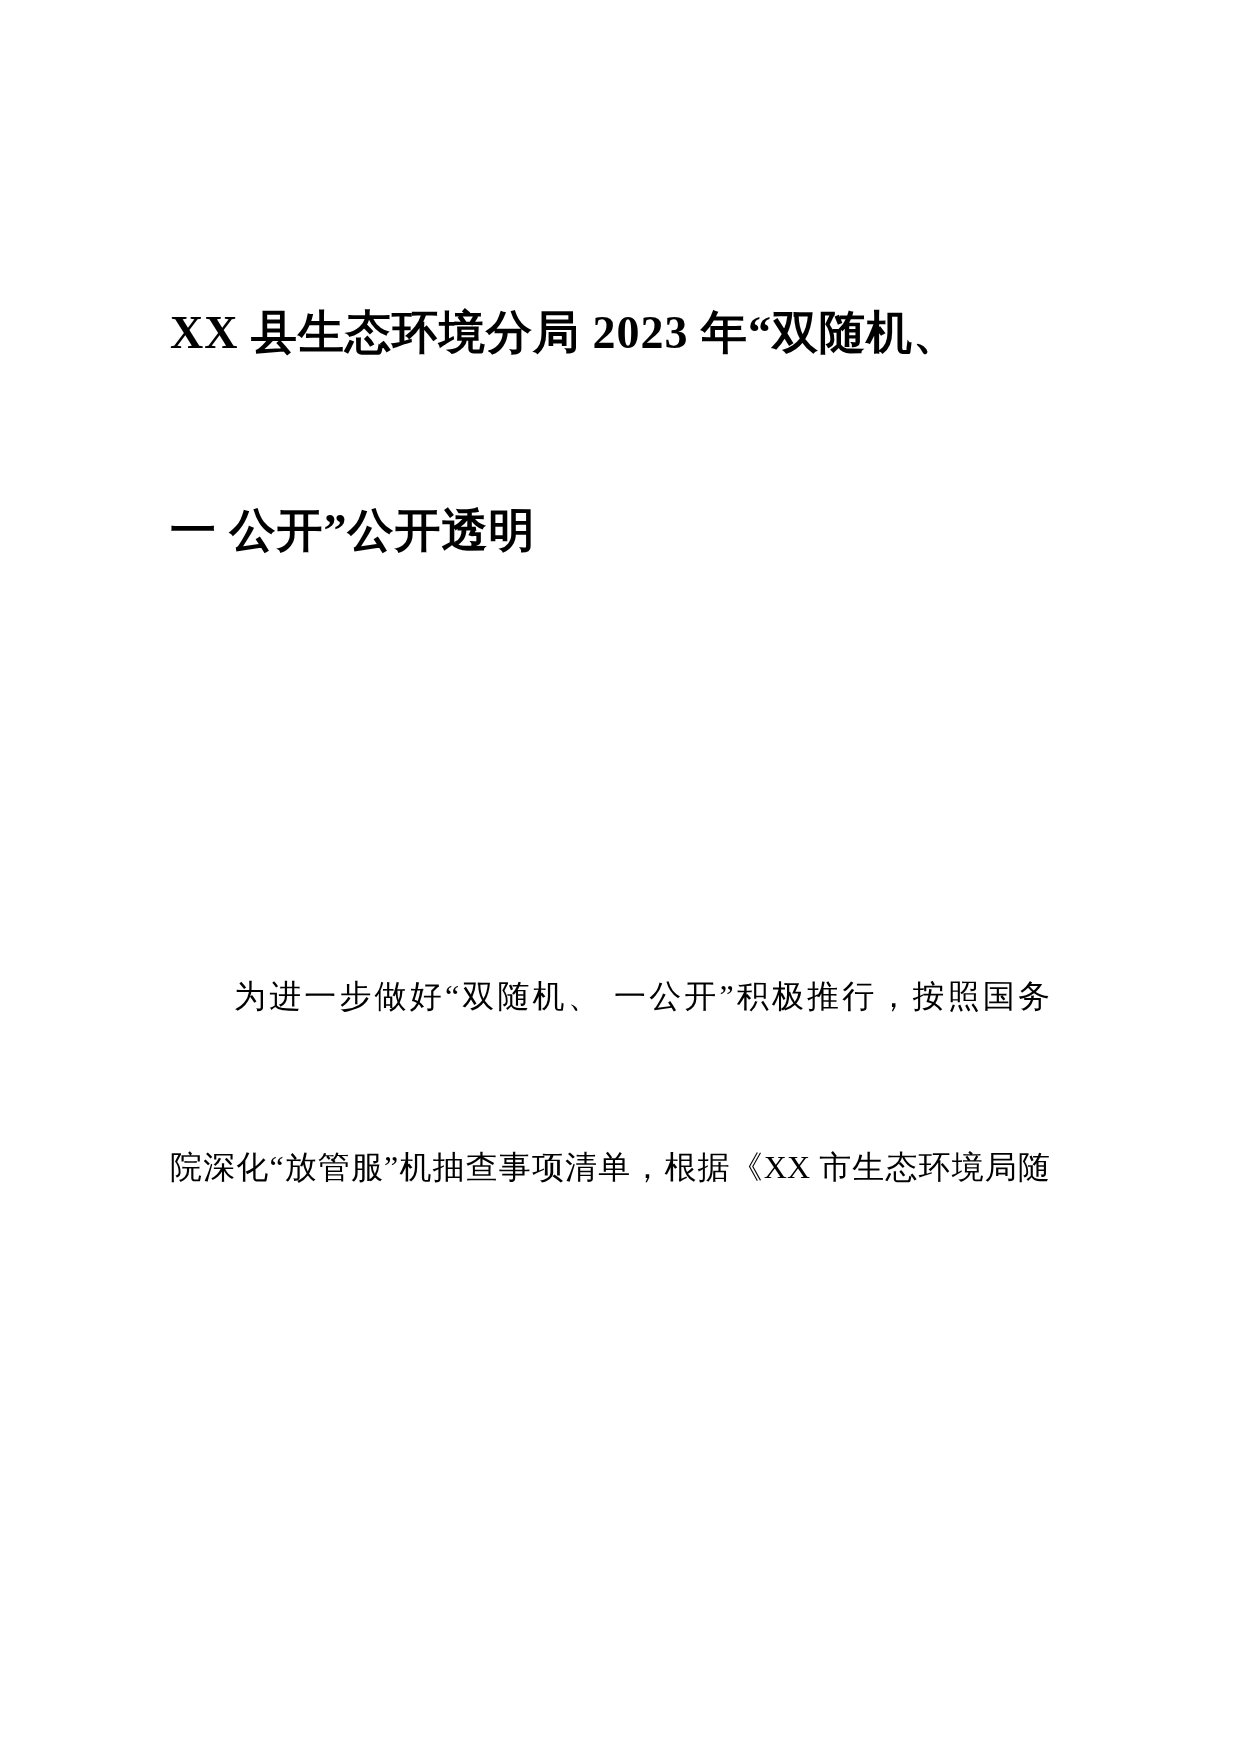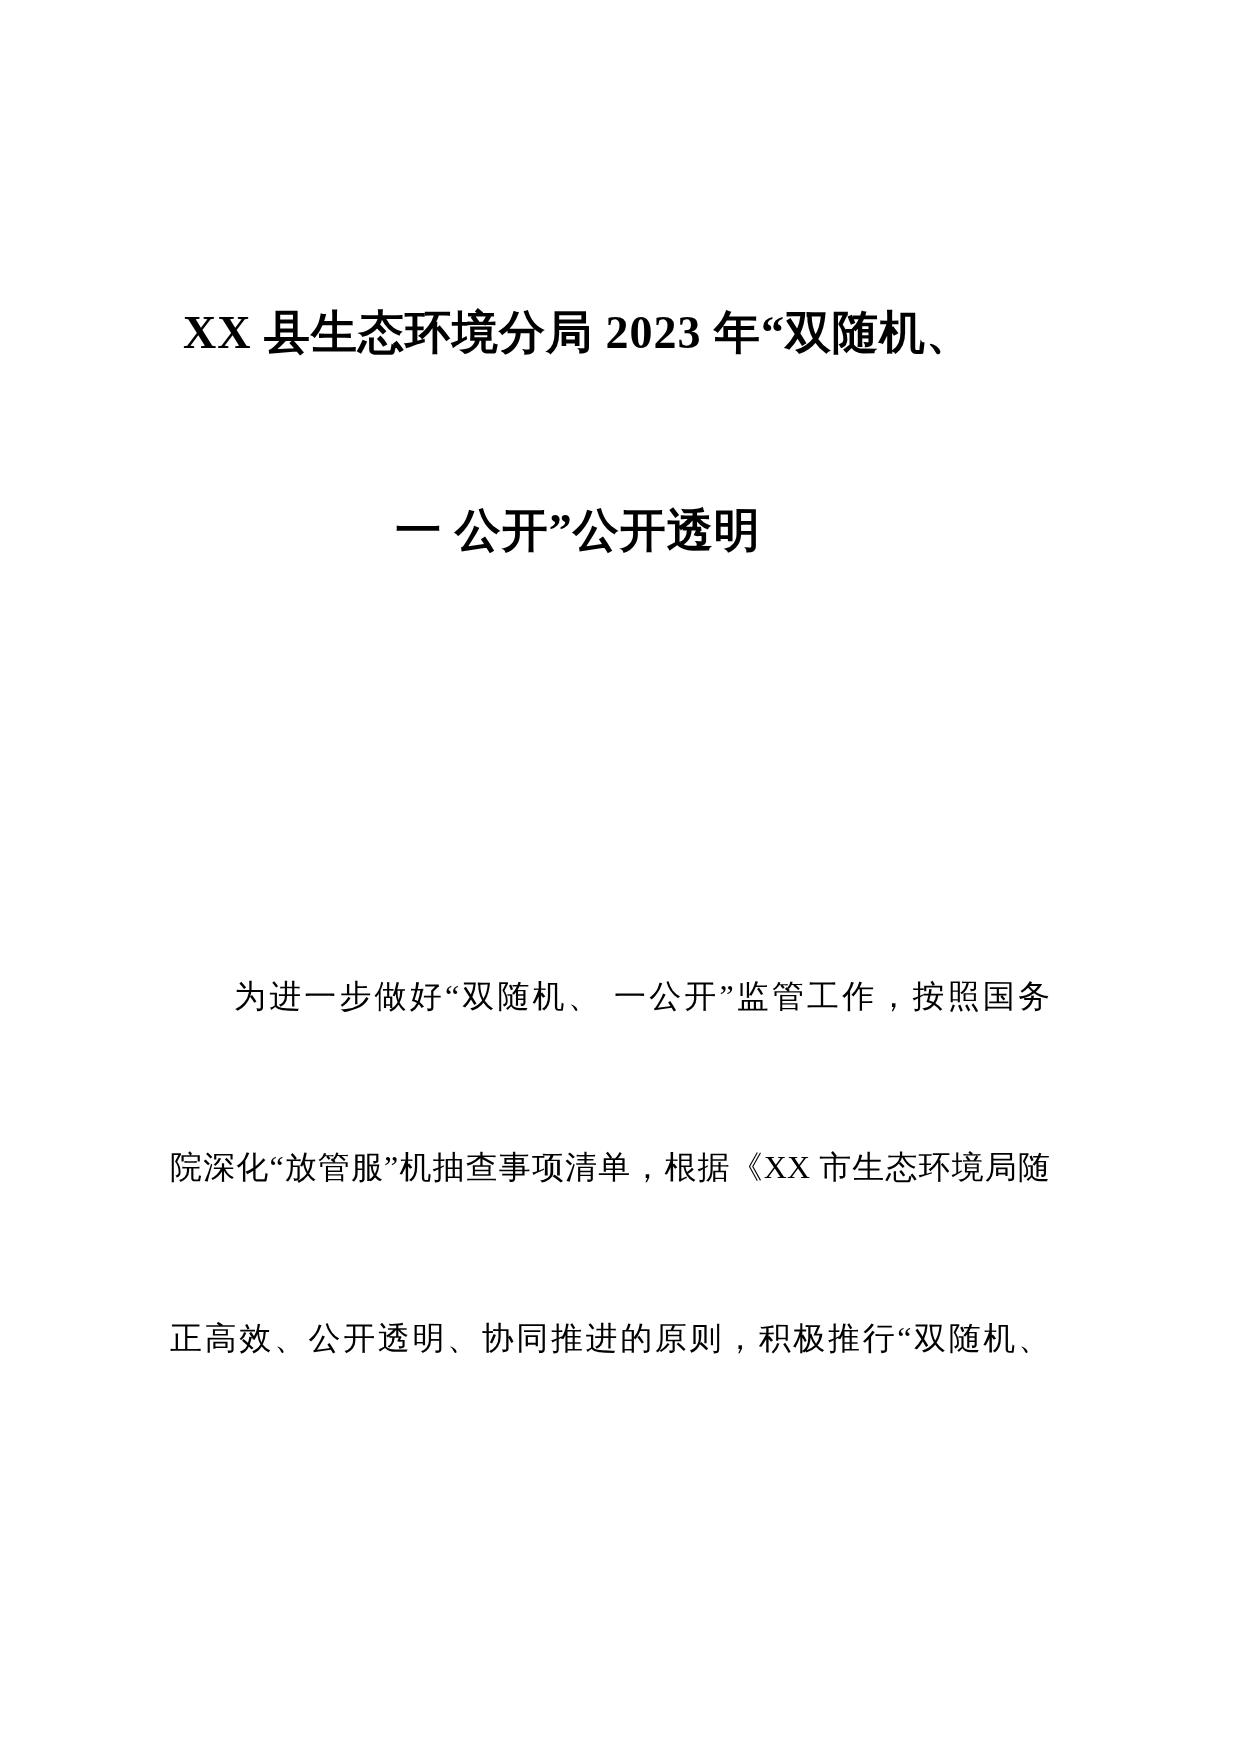--- a/index.html
+++ b/index.html
@@ -16,21 +16,20 @@
     overflow: hidden;
     font-family: "Liberation Serif", "DejaVu Serif", serif;
   }
   .doc {
     padding-left: 170px;
     padding-right: 190px; 
   }
   .title-block {
     margin-top: 168px;
     padding-right: 64px; 
-    text-align: center;
     font-size: 46px;
     font-weight: 700;
     line-height: 66px;
     letter-spacing: 1px;
     white-space: pre-wrap;
   }
   .body-block {
     margin-top: 158px;
     font-size: 32px;
     line-height: 57px;
@@ -50,23 +49,22 @@
 
 <div class="page">
   <div class="doc">
 
     <div class="title-block">
       <div>XX 县生态环境分局 2023 年“双随机、</div>
       <div>一 公开”公开透明</div>
     </div>
 
     <div class="body-block">
-      <div class="line indent">为进一步做好“双随机、 一公开”监管工作，按照国务</div>
+      <div class="line indent">为进一步做好“双随机、 一公开”积极推行，按照国务</div>
       <div class="line">院深化“放管服”机抽查事项清单，根据《XX 市生态环境局随</div>
-      <div class="line">正高效、公开透明、协同推进的原则，积极推行“双随机、</div>
       
       
       
       
       
       
       
       
       
       

